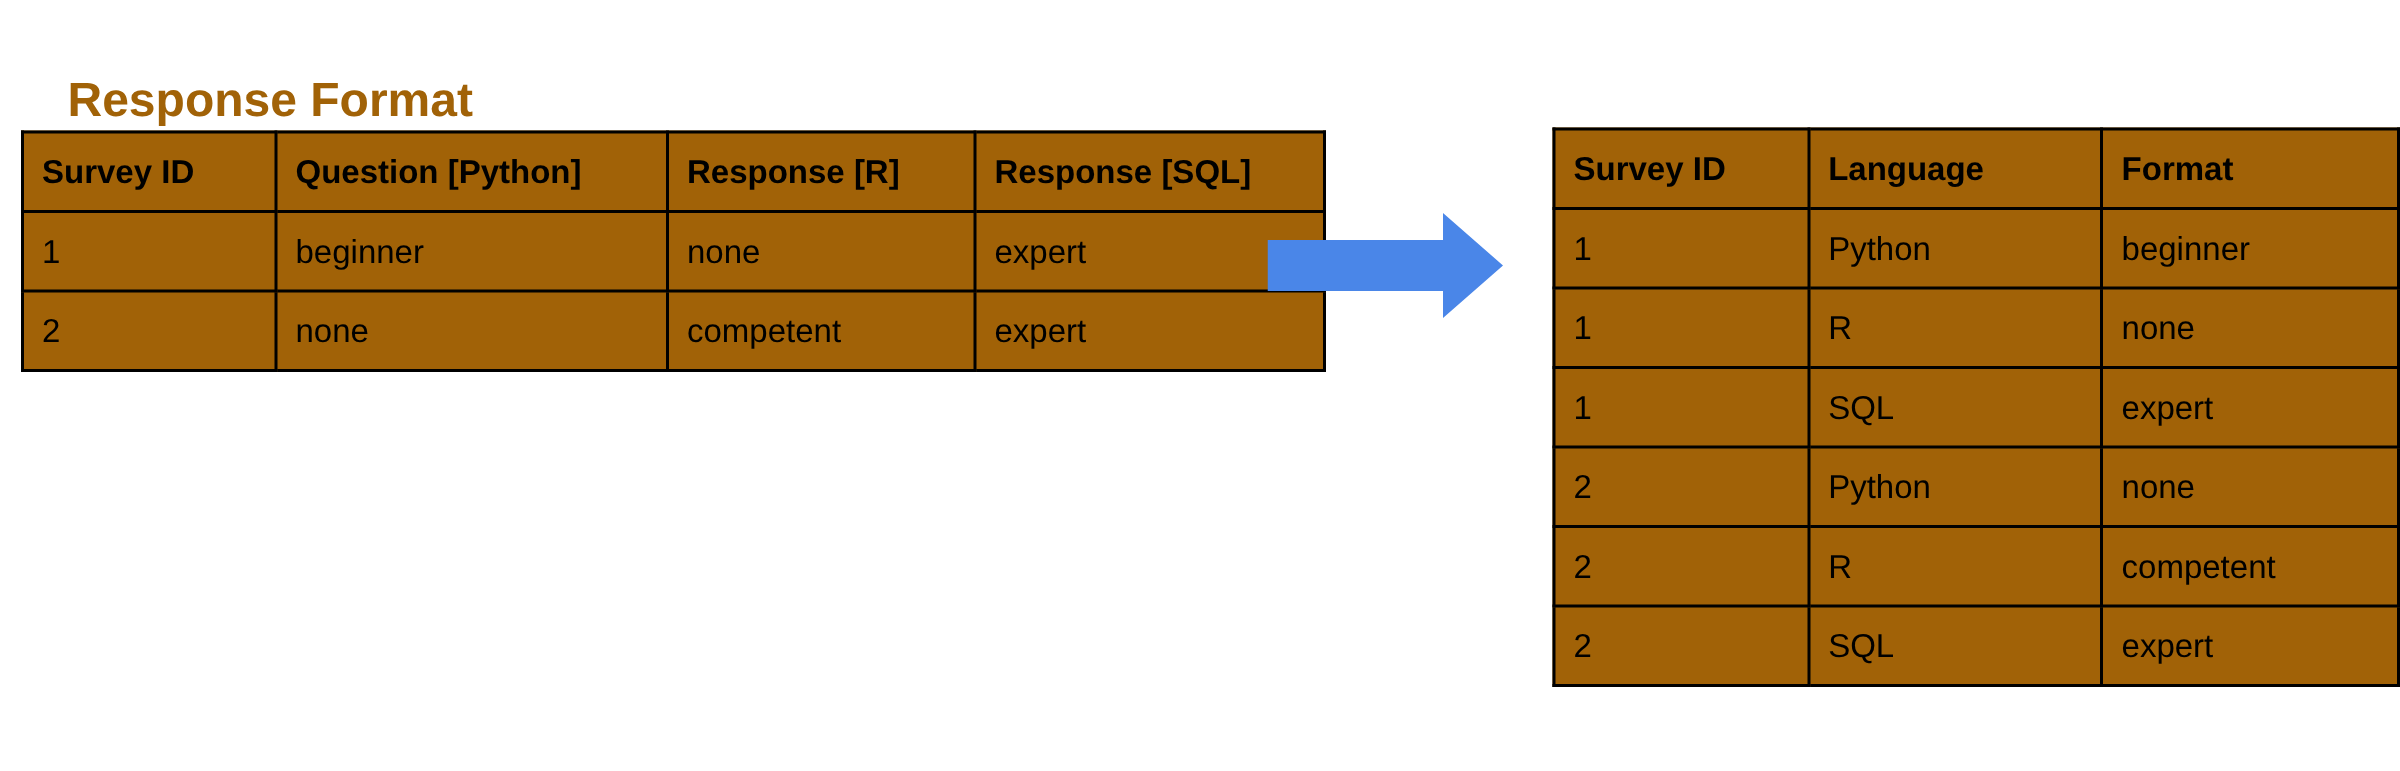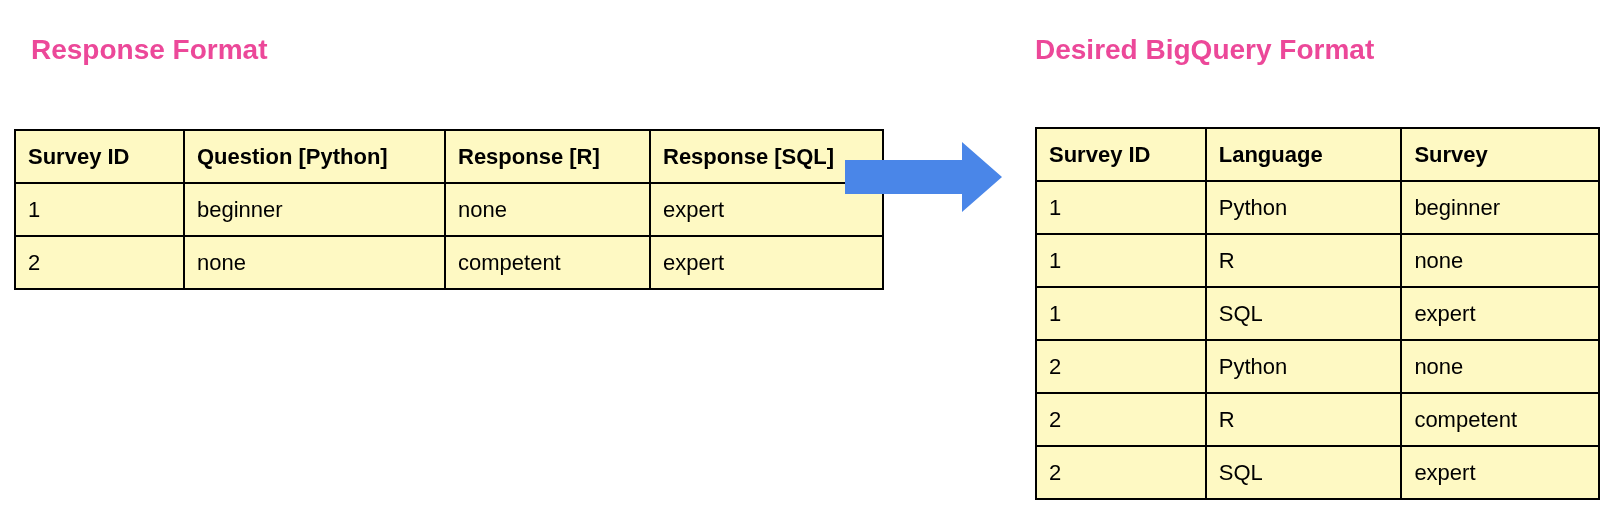--- a/index.html
+++ b/index.html
@@ -11,36 +11,35 @@
     position: relative;
     width: 1600px;
     height: 514px;
     background: #ffffff;
     font-family: "Liberation Sans", sans-serif;
     color: #000000;
     overflow: hidden;
   }
   .section-title {
     position: absolute;
-    margin: 2px;
-    font-size: 28px;
+    margin: 16px;
+    font-size: 32px;
     font-weight: bold;
     line-height: 1;
-    color: #ec4899;
+    color: #a16207;
     white-space: nowrap;
   }
   .title-left  { left: 29px;  top: 34px; }
   .title-right { left: 1033px; top: 34px; }
 
   table.data-table {
     position: absolute;
     border-collapse: collapse;
     table-layout: fixed;
-    background: #fef9c3;
-    margin-top: 42px;
+    background: #a16207;
   }
   .table-left  { left: 14px;   top: 87px; }
   .table-right { left: 1035px; top: 85px; }
 
   table.data-table th,
   table.data-table td {
     border: 2px solid #000000;
     height: 51px;
     padding: 0 8px 0 12px;
     font-size: 22px;
@@ -102,28 +101,27 @@
       </tr>
     </tbody>
   </table>
 
   <div class="arrow-wrap">
     <svg width="157" height="70" viewBox="0 0 157 70" xmlns="http://www.w3.org/2000/svg">
       <polygon points="0,18 117,18 117,0 157,35 117,70 117,52 0,52" fill="#4a86e8"></polygon>
     </svg>
   </div>
 
-  <h2 class="section-title title-right">Desired BigQuery Format</h2>
 
   <table class="data-table table-right">
     <thead>
       <tr>
         <th class="c0">Survey ID</th>
         <th class="c1">Language</th>
-        <th class="c2">Survey</th>
+        <th class="c2">Format</th>
       </tr>
     </thead>
     <tbody>
       <tr>
         <td class="c0">1</td>
         <td class="c1">Python</td>
         <td class="c2">beginner</td>
       </tr>
       <tr>
         <td class="c0">1</td>

